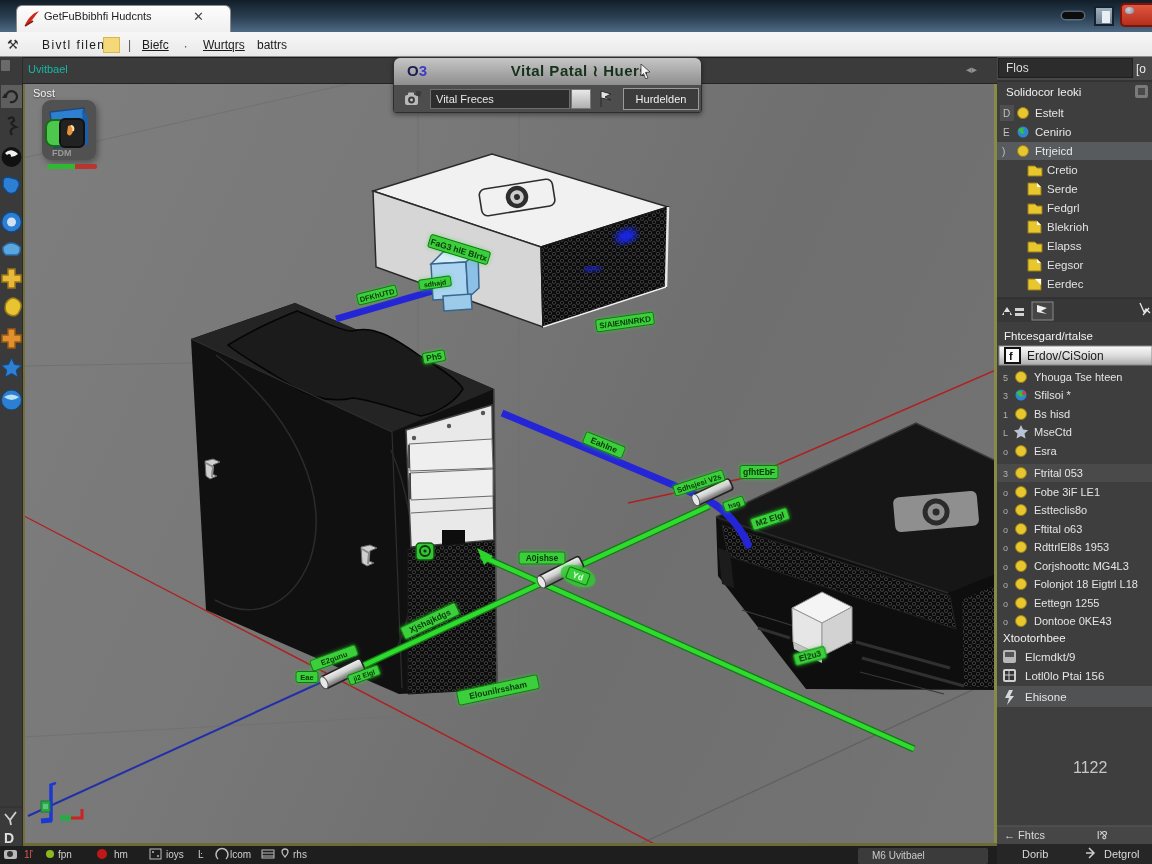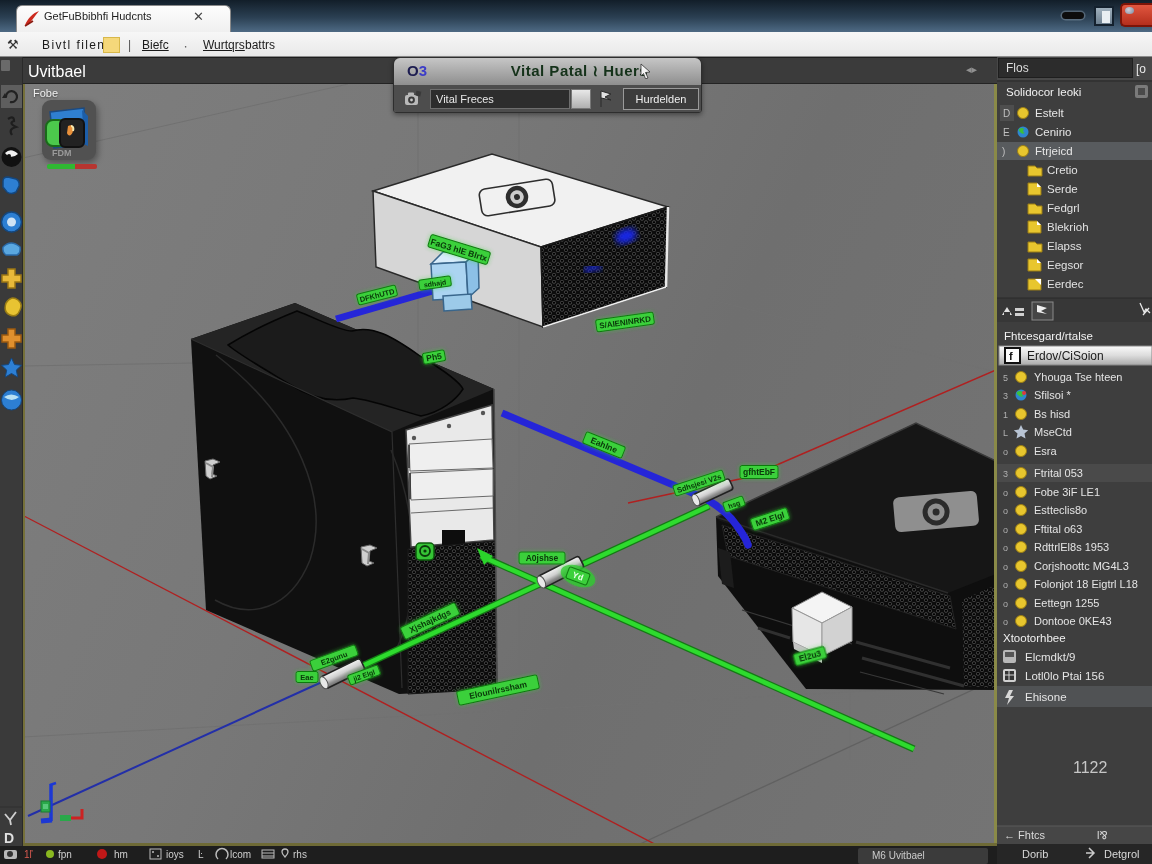--- a/index.html
+++ b/index.html
@@ -16,21 +16,21 @@
   #btnmax{left:1094px;top:6px;width:20px;height:20px;background:linear-gradient(#9fb0bd,#6d8090);border:2px solid #14212e;box-sizing:border-box;}
   #btnmax i{position:absolute;left:6px;top:3px;width:8px;height:12px;background:#e8eef2;display:block;}
   #btnclose{left:1120px;top:3px;width:34px;height:24px;background:linear-gradient(#e0563f,#b52f1d);border:2px solid #7c1408;border-right:none;border-radius:5px 0 0 5px;box-sizing:border-box;}
   #btnclose i{position:absolute;left:3px;top:2px;width:9px;height:7px;background:radial-gradient(circle at 40% 40%,#cfe6f4,#6a95b5);border-radius:50%;display:block;opacity:.85;}
   
   #menubar{left:0;top:32px;width:1152px;height:25px;background:linear-gradient(#f7f7f7,#e9e9e9);border-bottom:1px solid #8c8c8c;box-sizing:border-box;}
   #menubar span{position:absolute;top:6px;font-size:12px;color:#1a1a1a;}
   #mhl{left:103px;top:37px;width:15px;height:14px;background:#f5d87a;border:1px solid #d8b84a;}
   
   #dhdr{left:0;top:57px;width:1152px;height:27px;background:#3b3b3b;border-top:1px solid #1d1d1d;box-sizing:border-box;}
-  #uvit{left:28px;top:63px;font-size:16px;color:#ffffff;}
+  #uvit{left:28px;top:63px;font-size:11px;color:#14b8a6;}
   #dblarrow{left:966px;top:63px;font-size:11px;color:#909090;}
   
   #leftbar{left:0;top:57px;width:23px;height:807px;background:#3a3a3a;border-right:1px solid #2a2a2a;box-sizing:border-box;}
   
   #viewport{left:23px;top:84px;width:973px;height:760px;background:linear-gradient(115deg,#7e7e7e 0%,#787878 35%,#6f6f6f 62%,#747474 100%);}
   .oliveL{left:23px;top:84px;width:2px;height:761px;background:#75703a;}
   .oliveR{left:994px;top:84px;width:3px;height:761px;background:#8a8a48;}
   .oliveB{left:23px;top:843px;width:974px;height:3px;background:#6e6a36;}
   #vptop{left:23px;top:83px;width:974px;height:1px;background:#242424;}
   
@@ -75,21 +75,21 @@
       <i></i>
     </div>
 
   <div class="abs" id="menubar">
     <span style="left:7px;top:5px;font-size:13px;color:#333;">⚒</span>
     <span style="left:42px;letter-spacing:1.4px;">Bivtl filenej</span>
     <span style="left:128px;color:#555;">|</span>
     <span style="left:142px;text-decoration:underline;">Biefc</span>
     <span style="left:184px;color:#555;">⸱</span>
     <span style="left:203px;text-decoration:underline;">Wurtqrs</span>
-    <span style="left:245px;">battrs</span>
+    <span style="left:257px;">battrs</span>
   </div>
   <div class="abs" id="mhl"></div>
 
   <div class="abs" id="dhdr"></div>
   <div class="abs" id="uvit">Uvitbael</div>
   <div class="abs" id="dblarrow">◂▸</div>
 
   <div class="abs" id="leftbar"></div>
   <svg class="abs" style="left:0;top:57px" width="23" height="807" viewBox="0 0 23 807">
     <rect x="1" y="3" width="9" height="11" rx="1" fill="#6a6a6a"></rect>
@@ -350,21 +350,21 @@
       <g transform="translate(810,656) rotate(-15)">
           <rect x="-16" y="-6" width="32" height="12" rx="2" fill="#3bd03b" stroke="#117a11"></rect>
           <text y="3" fill="#083808">El2u3</text>
         </g>
     </g>
   </svg>
   <div class="abs oliveL"></div>
   <div class="abs oliveR"></div>
   <div class="abs oliveB"></div>
   <div class="abs" id="vptop"></div>
-  <div class="abs" id="sost">Fobe</div>
+  <div class="abs" id="sost">Sost</div>
   <div class="abs" id="thumb"></div>
   <svg class="abs" style="left:44px;top:104px" width="52" height="56" viewBox="0 0 52 56">
     <path d="M6,8 L40,4 L42,40 L10,44 Z" fill="#2f7fd0" stroke="#1c4a80" stroke-width="1.5"></path>
     <path d="M38,6 L44,12 L44,42 L40,40 Z" fill="#1d5ea8"></path>
     <rect x="2" y="16" width="20" height="26" rx="7" fill="#4cc94c" stroke="#1a6a1a" stroke-width="2"></rect>
     <rect x="16" y="15" width="24" height="28" rx="5" fill="#222" stroke="#111" stroke-width="2"></rect>
     <path d="M24,22 c4,-2 6,0 5,5 c-1,5 -5,6 -6,2 Z" fill="#e8903a"></path>
     <path d="M27,22 c2,0 3,2 2,5" stroke="#f7e9b0" stroke-width="2" fill="none"></path>
     <text x="8" y="52" font-size="9" fill="#9a9a9a" font-weight="bold">FDM</text>
   </svg>

